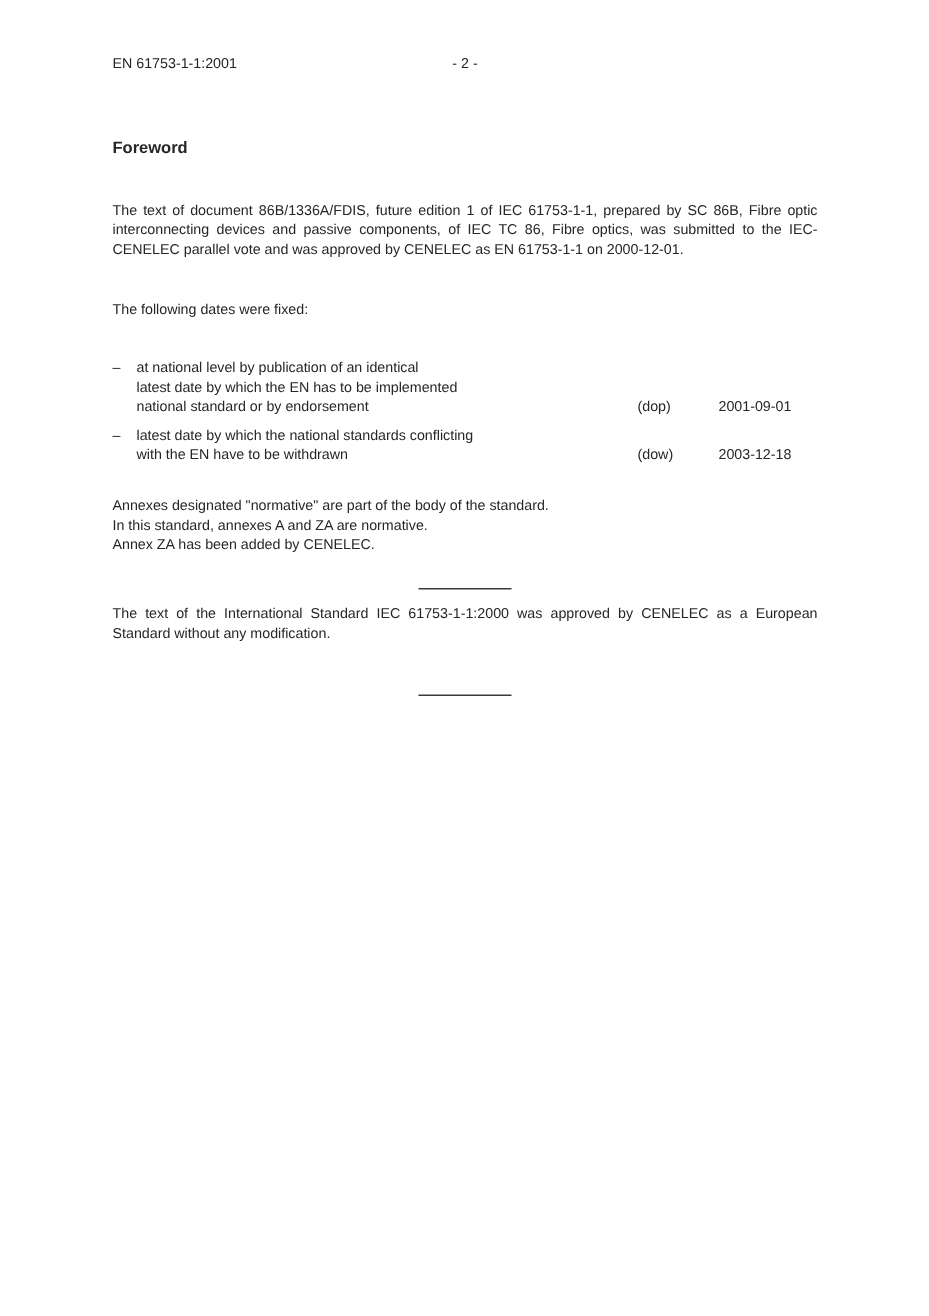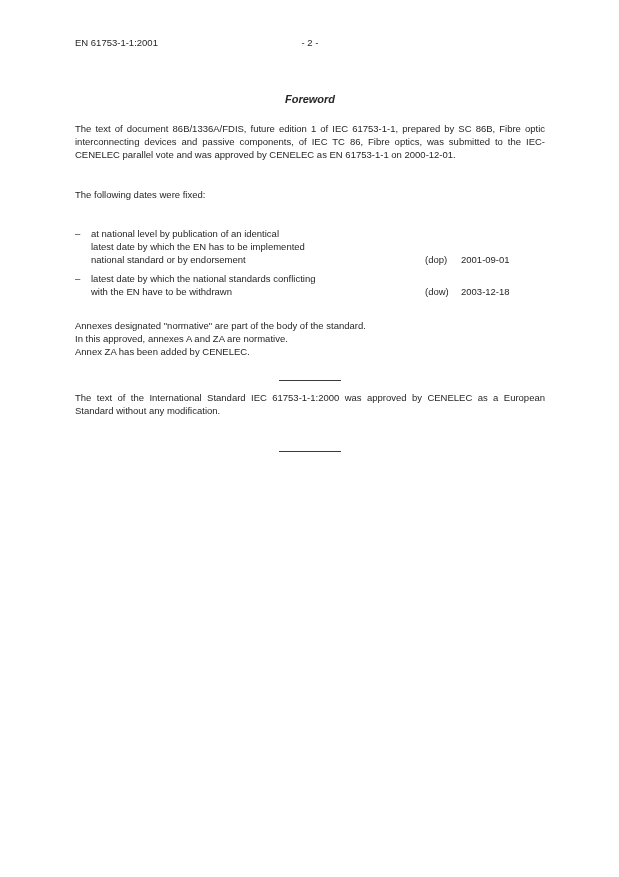--- a/index.html
+++ b/index.html
@@ -33,31 +33,30 @@
     top: 0;
   }
   .page-num {
     position: absolute;
     left: 0;
     right: 0;
     top: 0;
     text-align: center;
   }
   .section-title {
-    text-align: center;
+    text-align: left;
     font-weight: bold;
     font-size: 11px;
     line-height: 13px;
-    font-style: italic;
   }
   .foreword-title {
     margin-top: 44px;
   }
   .intro-para {
-    margin-top: 16px;
+    margin-top: 28px;
     text-align: justify;
   }
   .dates-intro {
     margin-top: 27px;
   }
   .dates-list {
     margin-top: 26px;
   }
   .date-item {
     position: relative;
@@ -71,21 +70,21 @@
   .date-text {
     flex: 1 1 auto;
   }
   .date-label {
     position: absolute;
     left: 350px;
     bottom: 0;
   }
   .date-value {
     position: absolute;
-    left: 386px;
+    left: 404px;
     bottom: 0;
     margin-top: 20px;
   }
   .annex-block {
     margin-top: 21px;
   }
   .rule {
     width: 62px;
     border: 0;
     border-top: 1.5px solid #3a3a3a;
@@ -140,21 +139,21 @@
         <div>with the EN have to be withdrawn</div>
       </span>
       <span class="date-label">(dow)</span>
       <span class="date-value">2003-12-18</span>
     </div>
 
   </div>
 
   <div class="annex-block">
     <div>Annexes designated "normative" are part of the body of the standard.</div>
-    <div>In this approved, annexes A and ZA are normative.</div>
+    <div>In this standard, annexes A and ZA are normative.</div>
     <div>Annex ZA has been added by CENELEC.</div>
   </div>
 
   <hr class="rule rule-1">
 
 
   <p class="endorsement-para">The text of the International Standard IEC 61753-1-1:2000 was approved by CENELEC as a European Standard without any modification.</p>
 
   <hr class="rule rule-2">
 

